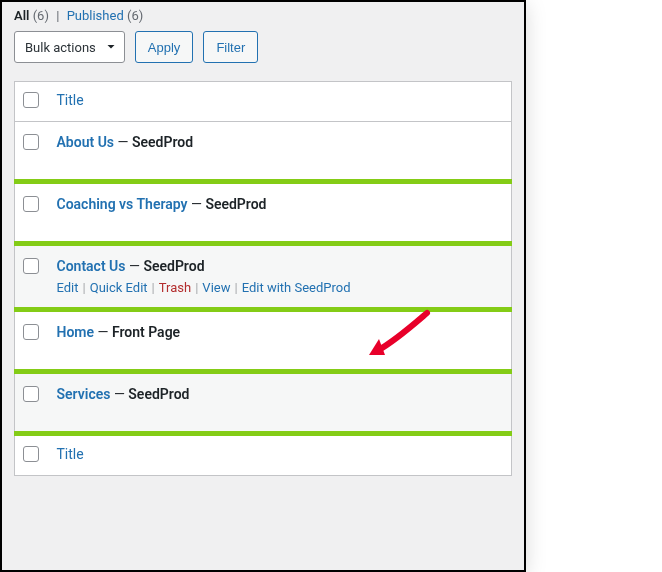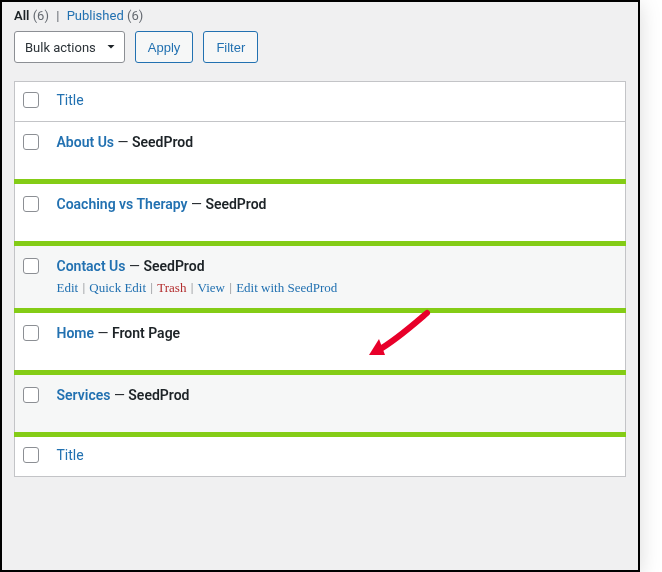--- a/index.html
+++ b/index.html
@@ -4,21 +4,21 @@
 <style>
   * { box-sizing: border-box; }
   html, body { margin:0; padding:0; }
   body {
     font-family: -apple-system, BlinkMacSystemFont, "Segoe UI", Roboto, Helvetica, Arial, sans-serif;
     font-size: 13px;
     color: #1d2327;
     background: #fff;
   }
   .frame {
-    width: 640px;
+    width: 526px;
     height: 572px;
     border: 2px solid #000;
     box-shadow: 0 4px 20px rgba(0,0,0,0.15);
     background: #f0f0f1;
     position: relative;
     overflow: hidden;
   }
   .subsubsub {
     padding: 6px 12px 4px 12px;
     font-size: 13px;
@@ -98,21 +98,21 @@
     margin:0;
   }
   table.list tbody tr { border-bottom:5px solid #84cc16; }
   table.list tbody tr.alt { background:#f6f7f7; }
   table.list tbody td { padding:12px 8px 26px 8px; font-size:14px; }
   table.list tbody td.has-actions { padding-bottom:12px; }
   .row-title { color:#2271b1; font-weight:600; text-decoration:none; }
   .state { color:#1d2327; font-weight:600; }
   .dash { color:#1d2327; font-weight:400; }
   .row-actions { font-size:13px; margin-top:6px; color:#a7aaad; }
-  .row-actions a { text-decoration:none;font-family:Liberation Serif, serif; }
+  .row-actions a { text-decoration:none; }
   .row-actions .blue { color:#2271b1; }
   .row-actions .red  { color:#b32d2e; }
   .row-actions .sep  { color:#a7aaad; margin:0 4px; }
 
   .arrow {
     position:absolute;
     left:363px;
     top:305px;
     pointer-events:none;
   }

